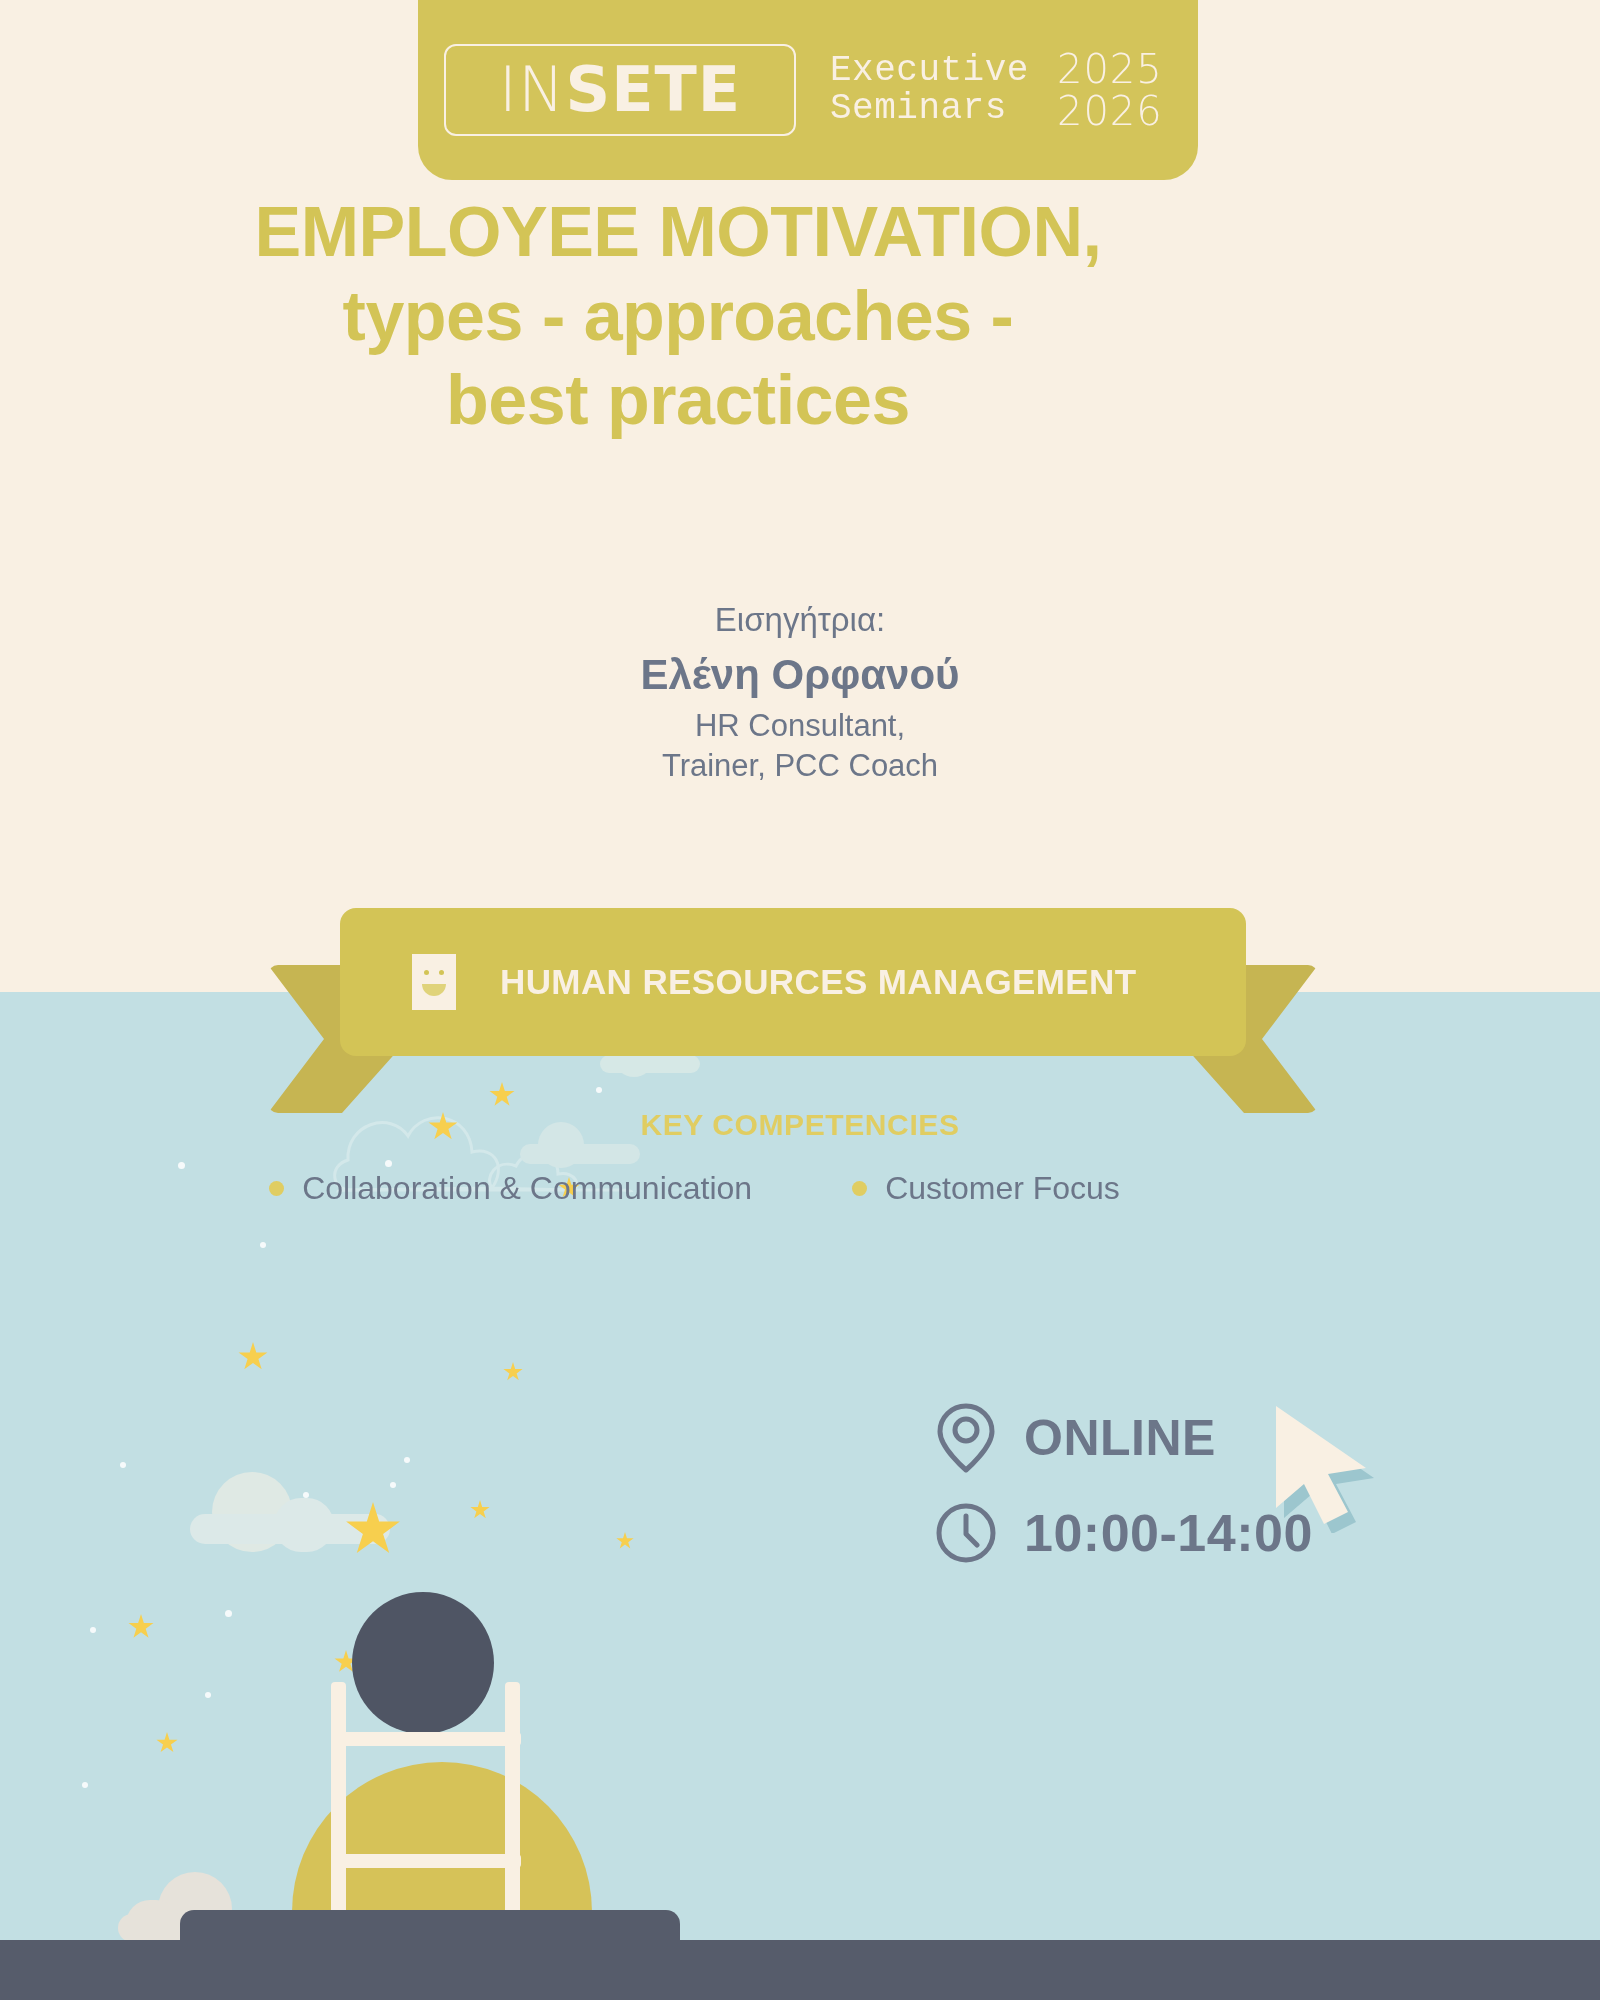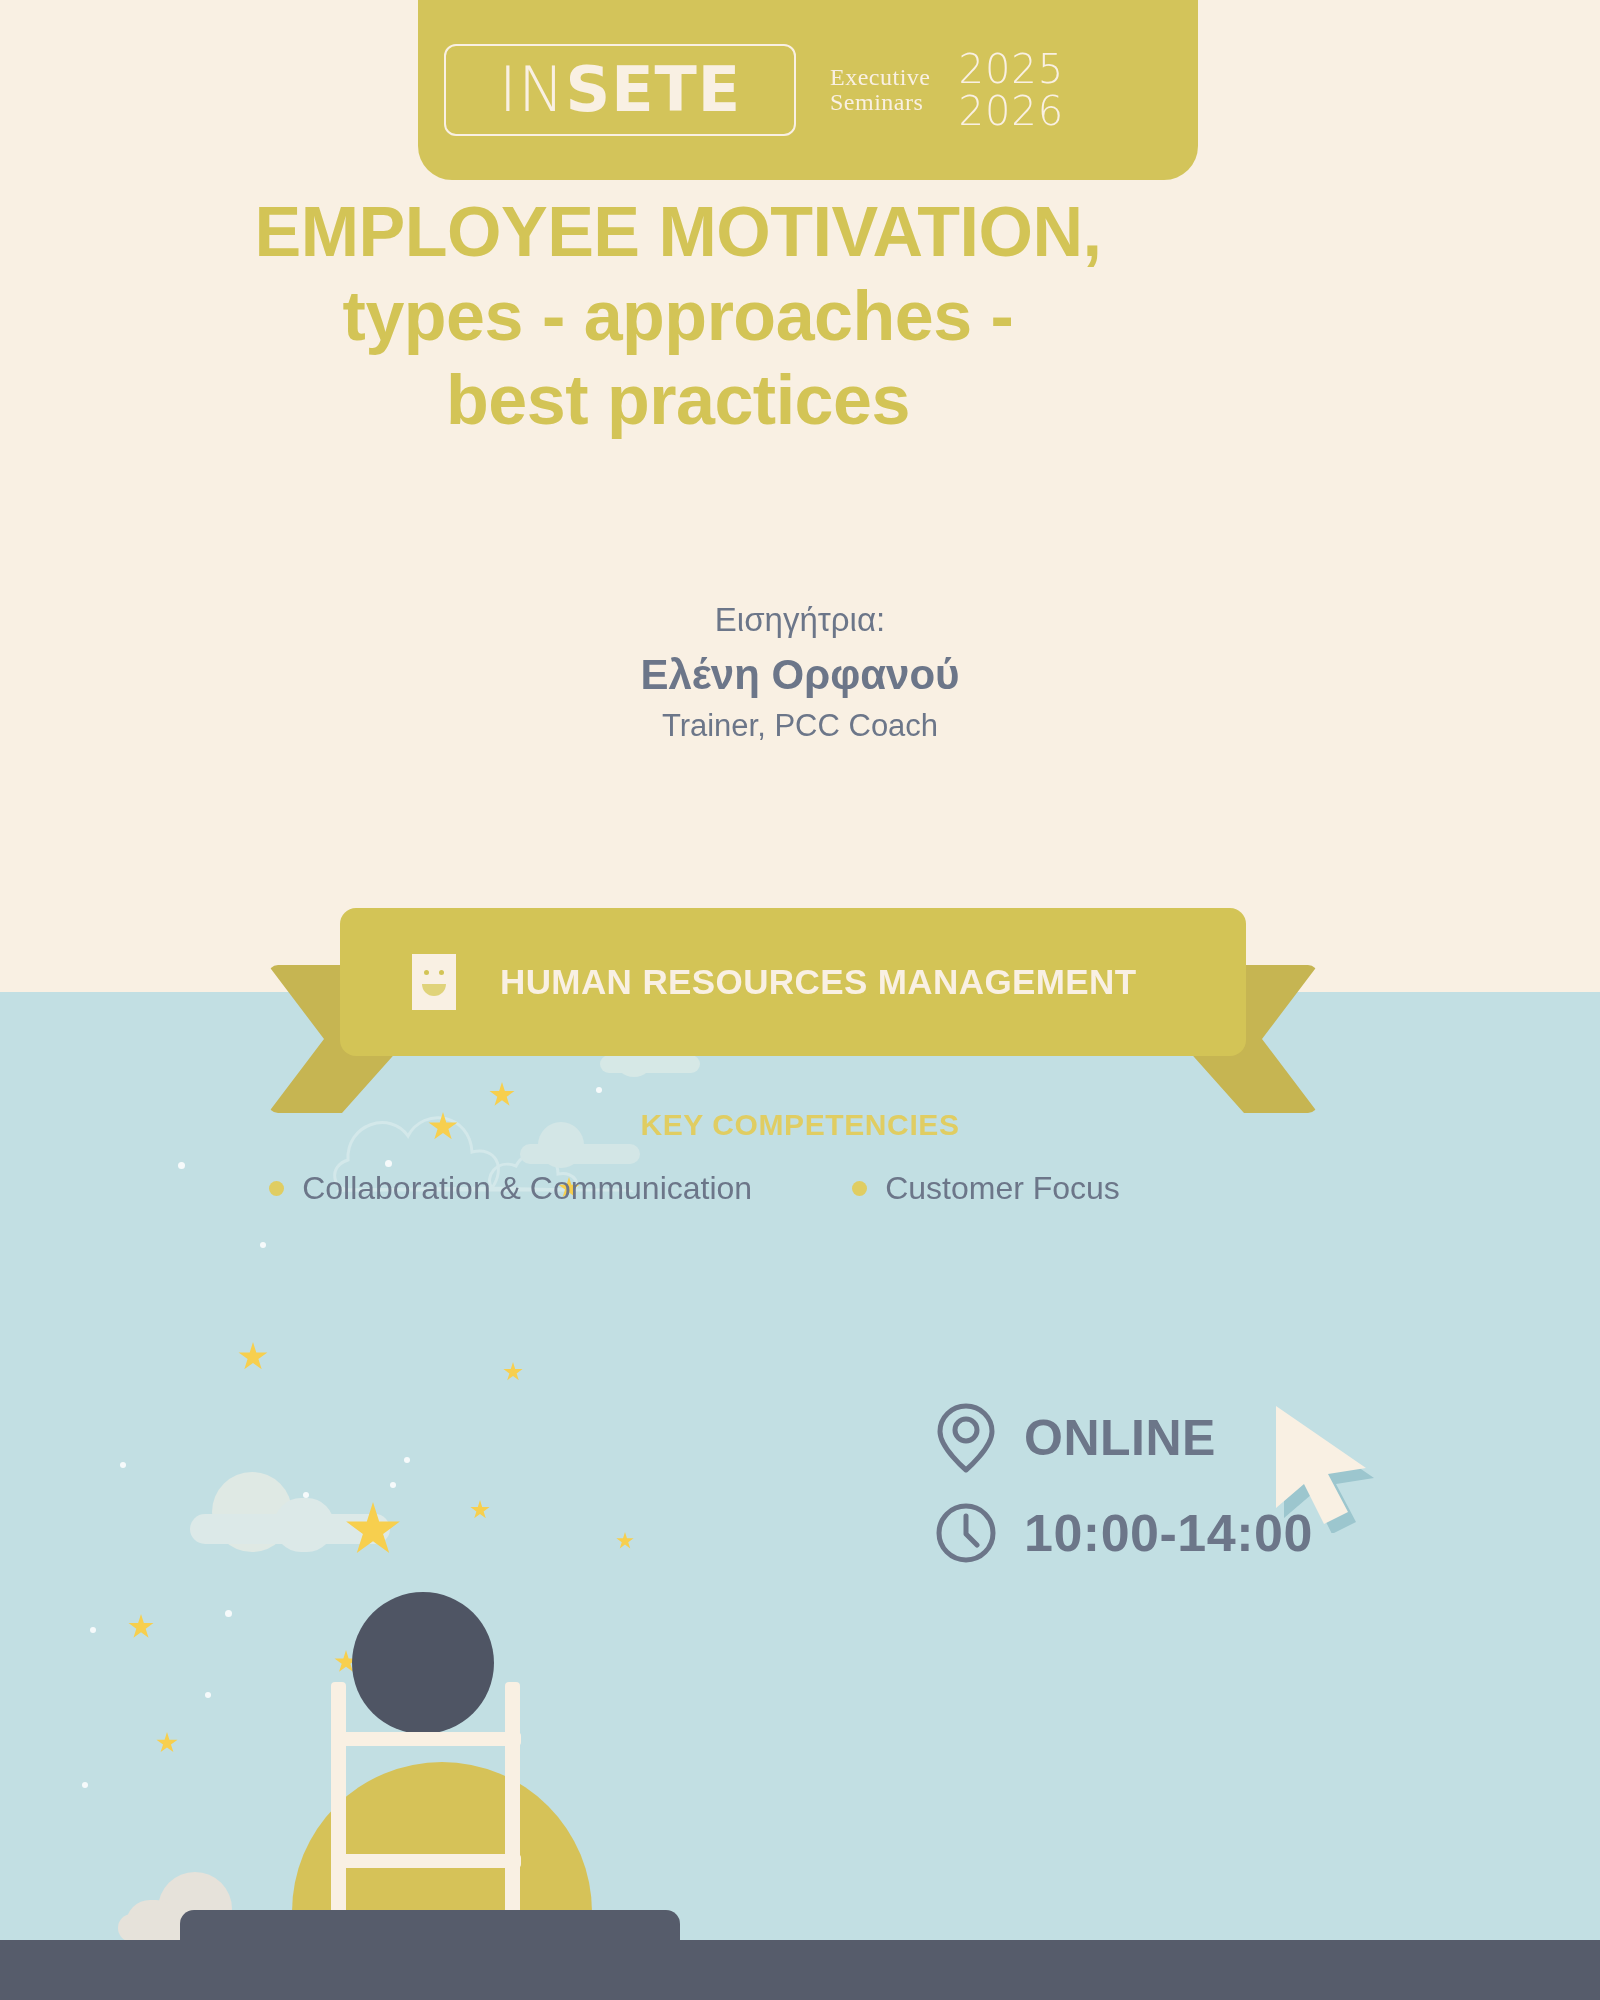--- a/index.html
+++ b/index.html
@@ -27,22 +27,22 @@
     box-sizing:border-box;
   }
   .logo-text{
     font-size:62px;letter-spacing:1px;color:#f9f0e3;
     font-family:"DejaVu Sans","Liberation Sans",sans-serif;
     font-weight:300;line-height:1;
   }
   .logo-text b{font-weight:700;}
   .seminars-wrap{margin-left:34px;display:flex;align-items:center;gap:28px;}
   .seminars-txt{
-    color:#f9f0e3;font-size:24px;line-height:1.06;font-weight:300;
-    font-family:Liberation Serif, serif;letter-spacing:.5px;
+    color:#f9f0e3;font-size:36px;line-height:1.06;font-weight:300;
+    font-family:Liberation Mono, monospace;letter-spacing:.5px;
   }
   .years-txt{
     color:#f9f0e3;font-size:40px;line-height:1.06;font-weight:300;
     font-family:"DejaVu Sans","Liberation Sans",sans-serif;letter-spacing:1px;
   }
 
   
   .title-block{
     position:absolute;left:0;top:190px;width:1356px;text-align:center;
     color:#d3c456;font-weight:700;
@@ -235,20 +235,21 @@
 
 <div class="title-block">
   <span class="title-l1">EMPLOYEE MOTIVATION,</span>
   <span class="title-l2">types - approaches -</span>
   <span class="title-l3">best practices</span>
 </div>
 
 <div class="speaker">
   <div class="speaker-label">Εισηγήτρια:</div>
   <div class="speaker-name">Ελένη Ορφανού</div>
+  <div class="speaker-role">HR Consultant,</div>
   <div class="speaker-role">Trainer, PCC Coach</div>
 </div>
 
 <div class="ribbon">
   <div class="ribbon-tail left"></div>
   <div class="ribbon-tail right"></div>
   <div class="ribbon-main">
     <div class="hrm-icon">
       <span class="eye l"></span>
       <span class="eye r"></span>

